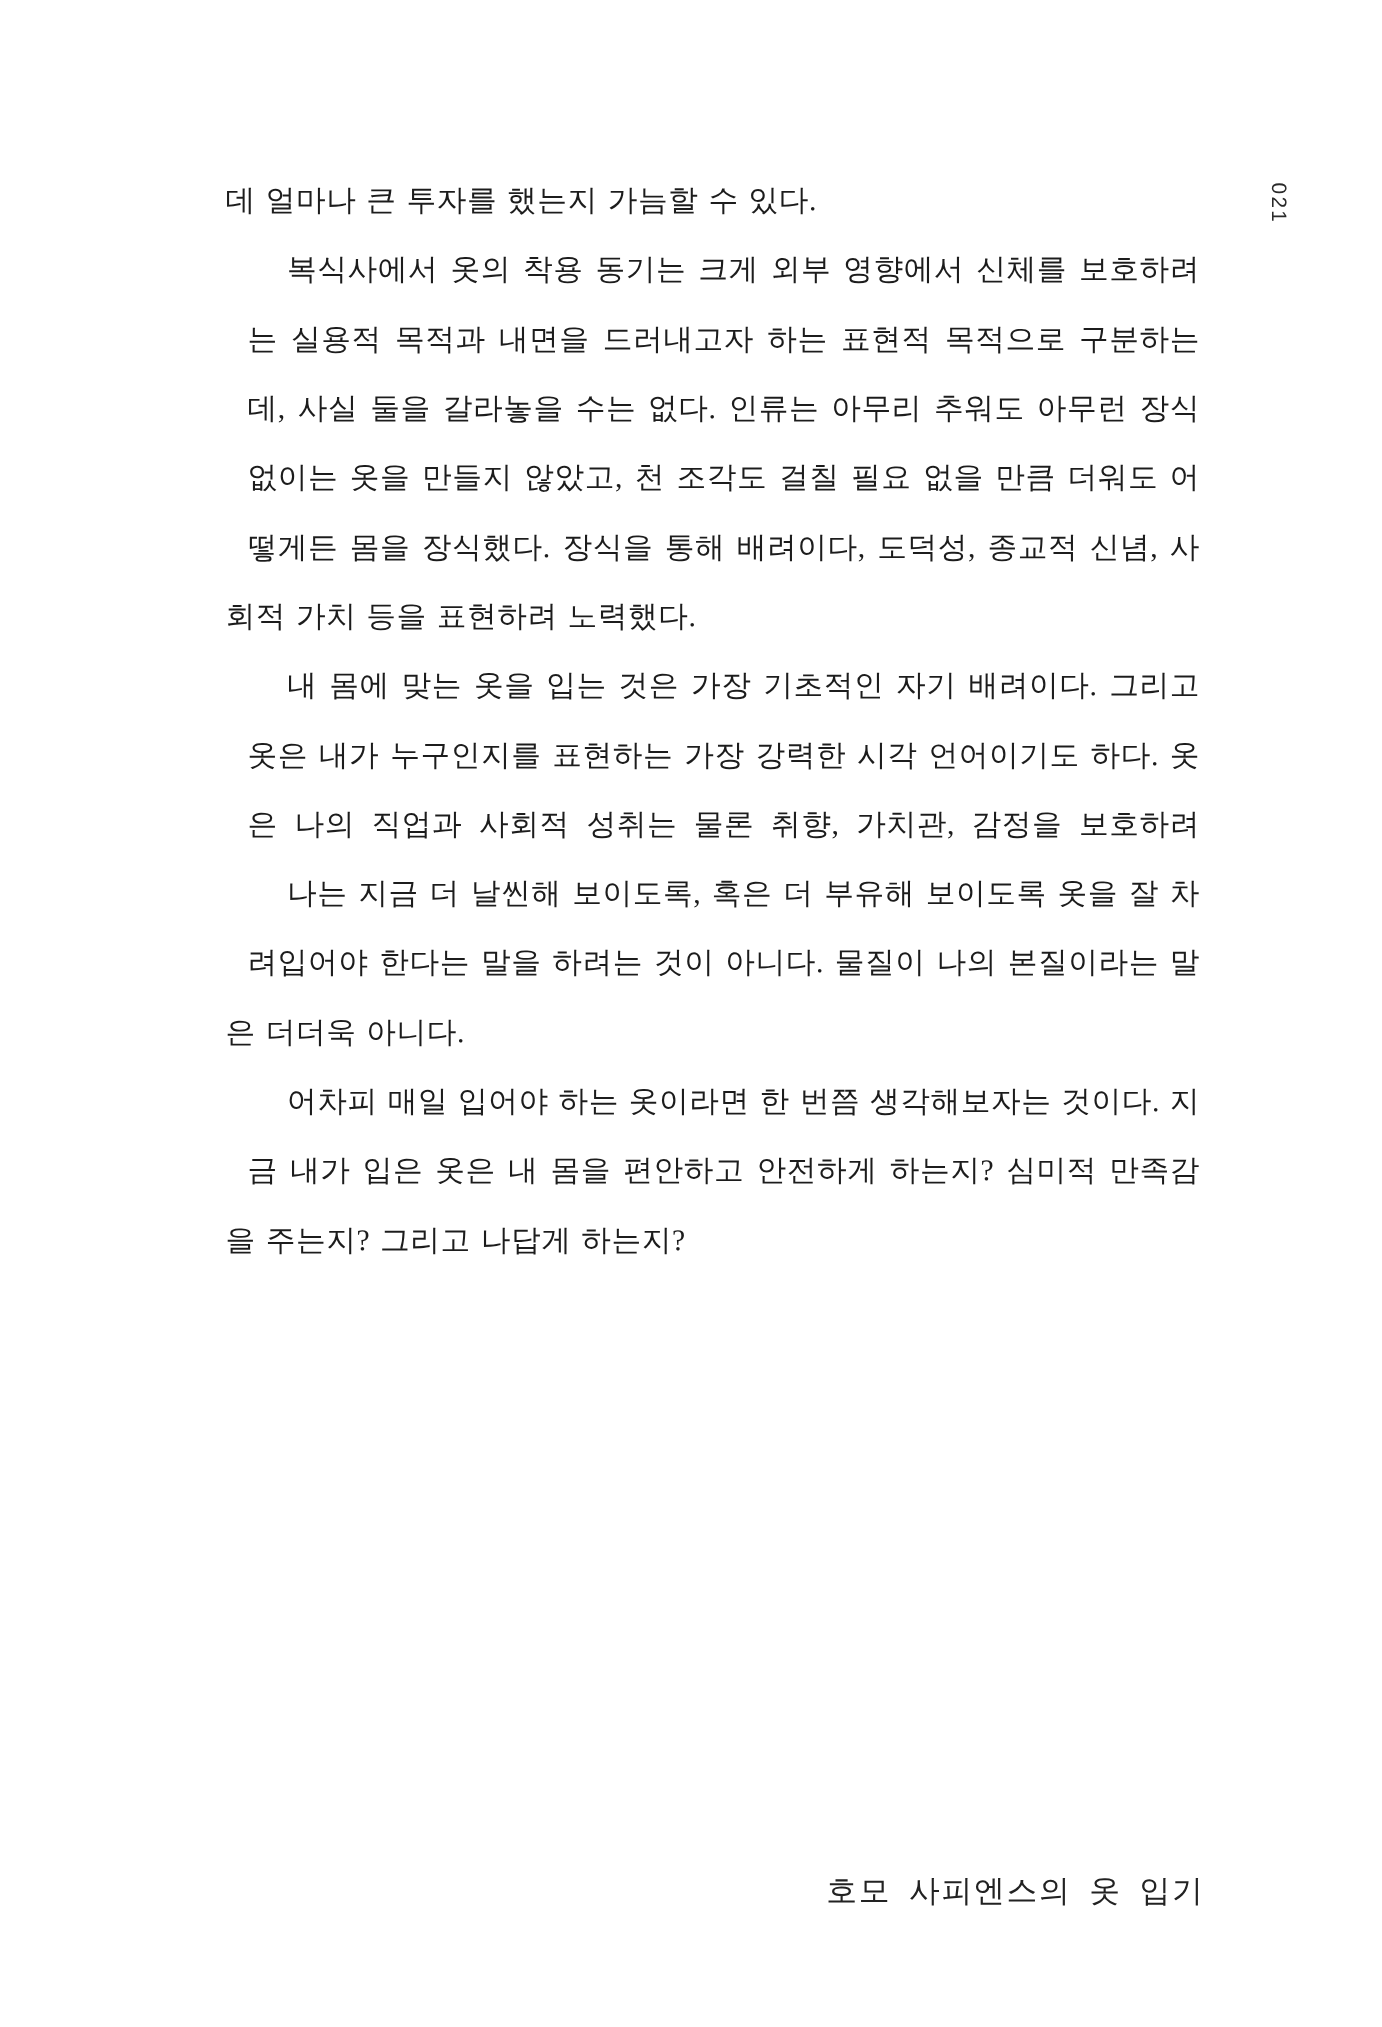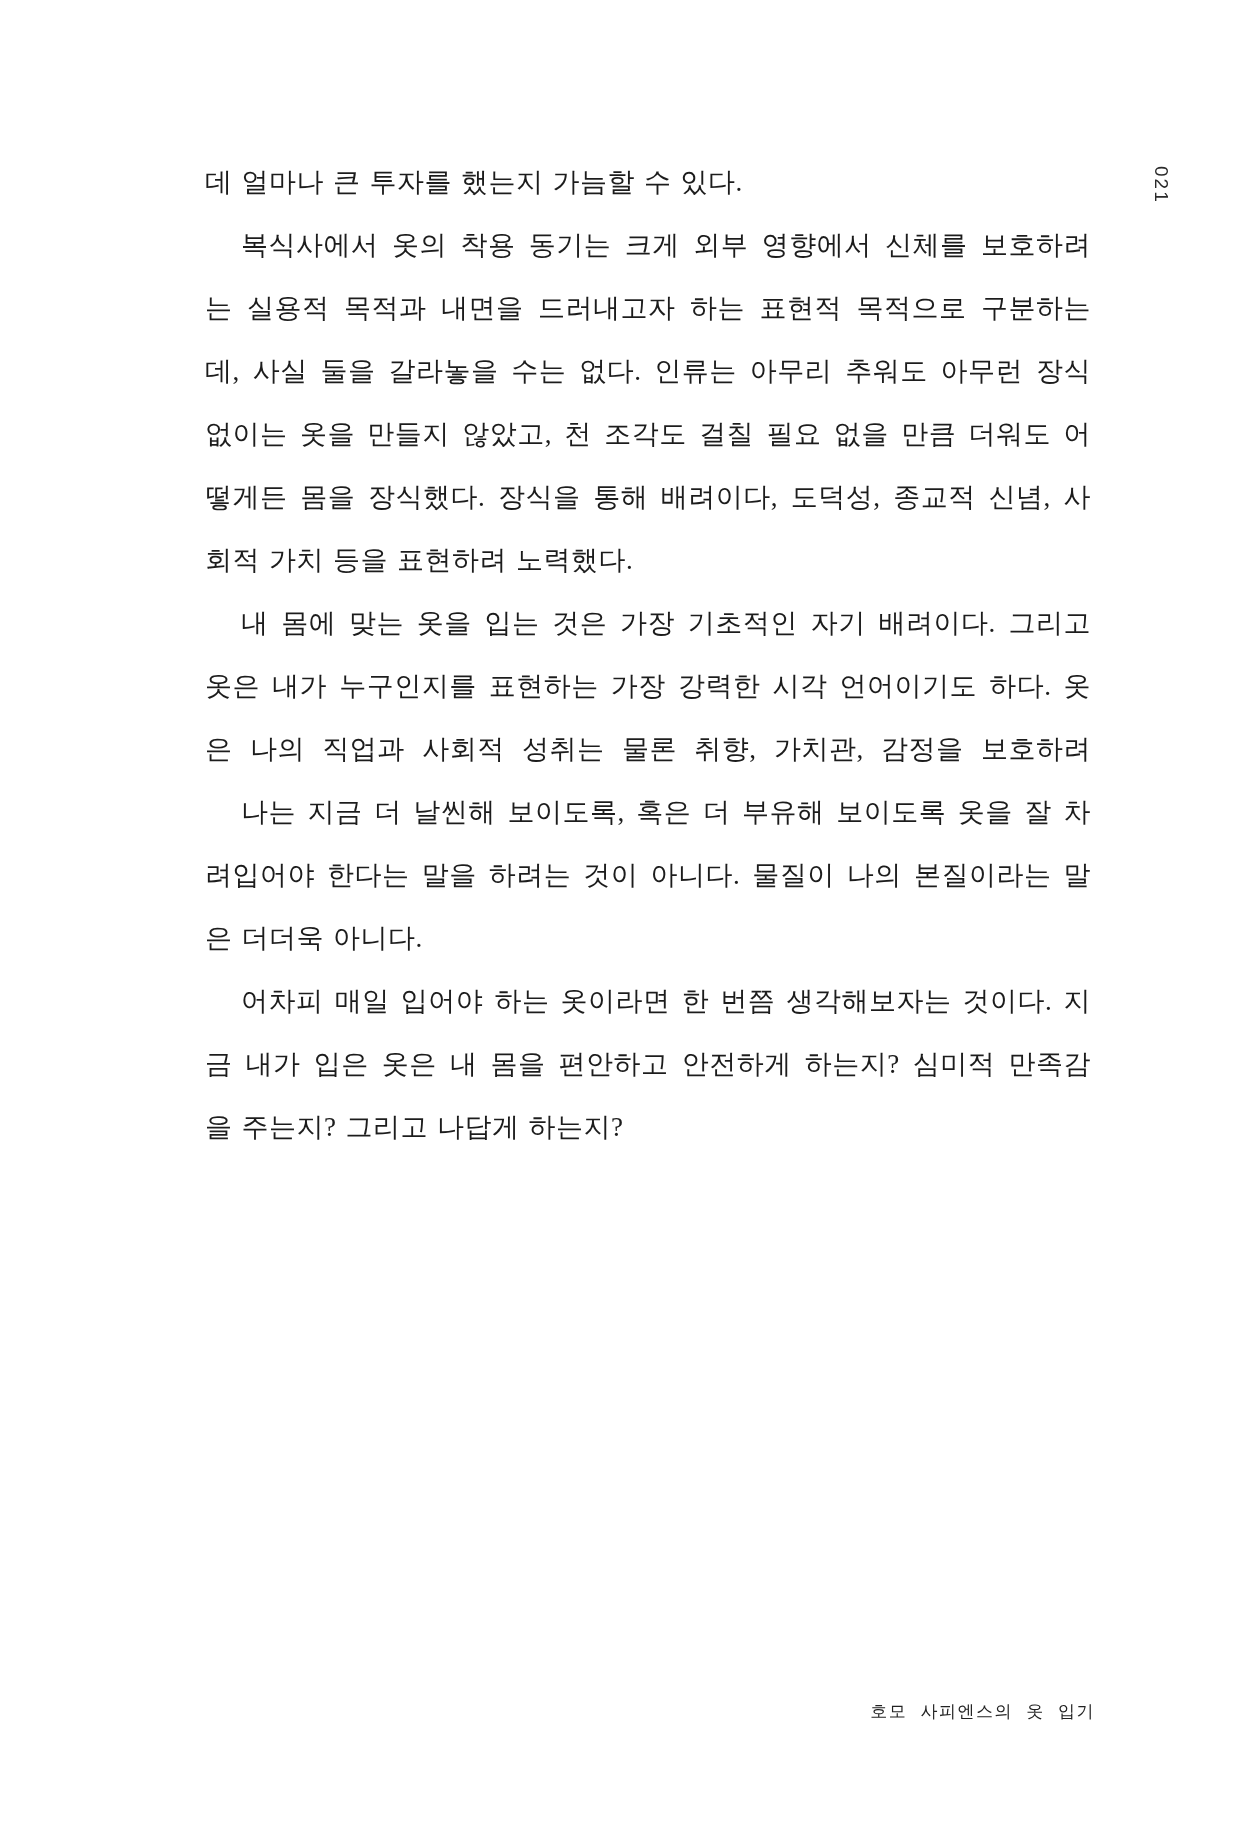--- a/index.html
+++ b/index.html
@@ -25,20 +25,21 @@
   .line {
     height: 63px;
     display: flex;
     align-items: center;
     font-size: 27px;
     white-space: nowrap;
     letter-spacing: 0.5px;
   }
   .line.justify {
     justify-content: space-between;
+    margin-left: 20px;
   }
   .line.plain {
     justify-content: flex-start;
     gap: 9px;
   }
   .line.indent {
     padding-left: 36px;
   }
   .word {
     display: inline-block;
@@ -54,21 +55,21 @@
     font-size: 19px;
     letter-spacing: 2px;
     color: #2a2a2a;
     white-space: nowrap;
   }
   .running-footer {
     position: absolute;
     right: 161px;
     top: 1700px;
     font-family: "Liberation Sans", "DejaVu Sans", sans-serif;
-    font-size: 17px;
+    font-size: 28px;
     letter-spacing: 1.5px;
     word-spacing: 7px;
     color: #222222;
     white-space: nowrap;
   }
 </style>
 </head>
 <body>
 
 <div class="page">

